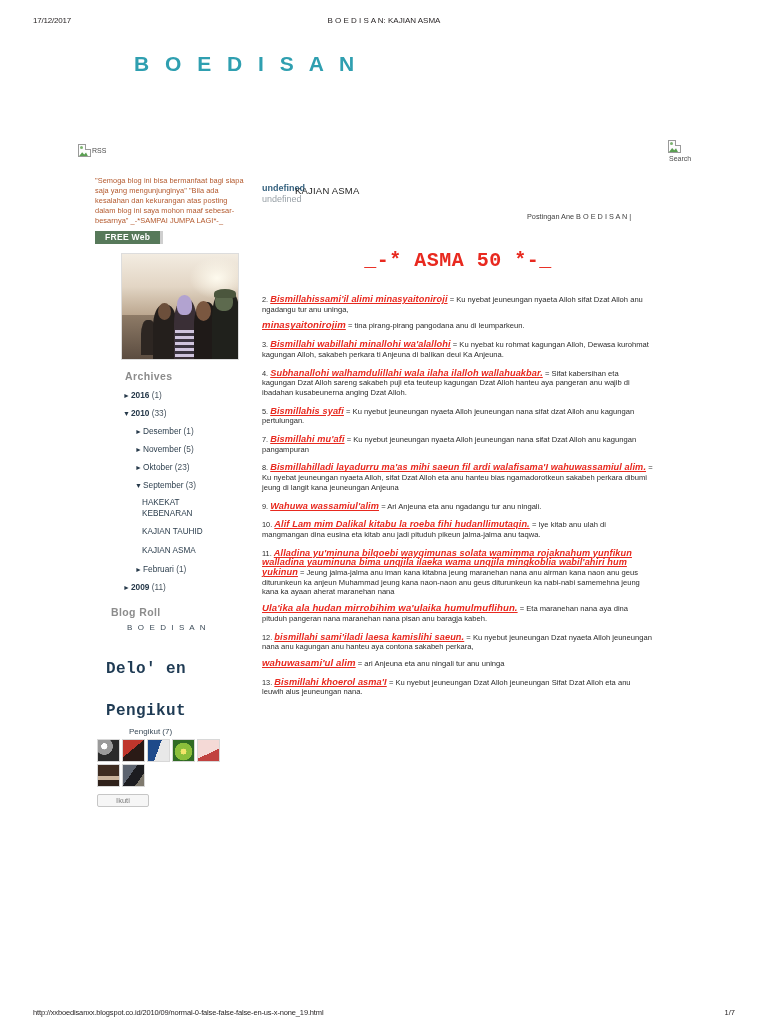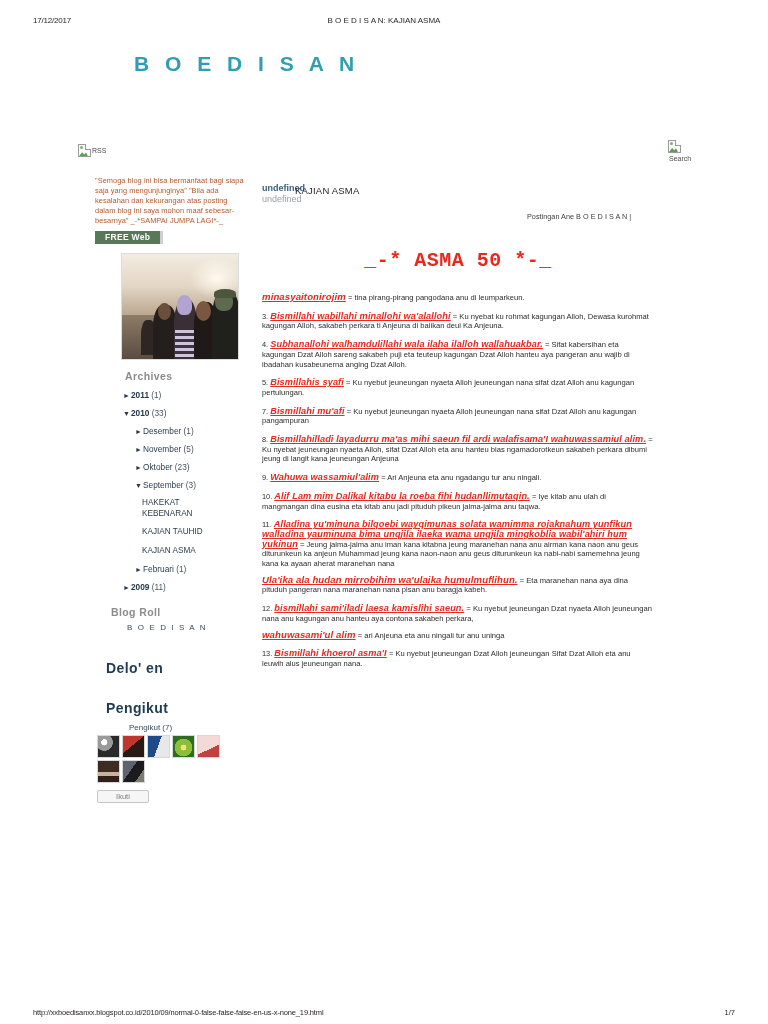--- a/index.html
+++ b/index.html
@@ -131,22 +131,22 @@
     background: repeating-linear-gradient(0deg,#cfc4dd 0 3px,#3b3440 3px 6px); }
 
   .sb-h {
     margin-top: 10px;
     font-size: 10.5px; font-weight: bold; color: #8c8c8c;
     letter-spacing: 0.4px;
     padding-left: 30px;
   }
   .sb-h.blogroll { padding-left: 16px; margin-top: 14px; }
   .sb-h2 {
-    font-size: 14px; font-weight: bold; color: #1f3b54;
-    letter-spacing: 0.4px; padding-left: 11px;
+    font-size: 16px; font-weight: bold; color: #1f3b54;
+    letter-spacing: 0.4px; padding-left: 11px; font-family: Liberation Mono, monospace;
   }
 
   
   .arch { margin-top: 8px; font-size: 8px; color: #3a4a58; }
   .arch-item { display: flex; align-items: baseline; margin-bottom: 8px; }
   .arr {
     display: inline-block; width: 8px; color: #26394a;
     font-size: 7px; line-height: 1;
   }
   .arch-y { padding-left: 28px; font-weight: bold; }
@@ -291,21 +291,21 @@
       <span class="ph-person p5"></span>
         <span class="p5h"></span>
         <span class="p5cap"></span>
     </div>
 
     <div class="sb-h">Archives</div>
 
     <div class="arch">
       <div class="arch-item arch-y">
         <span class="arr">►</span>
-        <span class="lbl">2011</span>&nbsp;<span class="cnt">(1)</span>
+        <span class="lbl">2016</span>&nbsp;<span class="cnt">(1)</span>
       </div>
       <div class="arch-item arch-y">
         <span class="arr">▼</span>
         <span class="lbl">2010</span>&nbsp;<span class="cnt">(33)</span>
       </div>
       <div class="arch-item arch-m">
         <span class="arr">►</span>
         <span class="lbl">Desember</span>&nbsp;<span class="cnt">(1)</span>
       </div>
       <div class="arch-item arch-m">
@@ -357,20 +357,21 @@
         <div class="undef-l">undefined</div>
       </div>
       <div class="post-title-sm">KAJIAN ASMA</div>
       <div class="postingan">Postingan Ane B O E D I S A N |</div>
     </div>
 
     <div class="asma-title">_-* ASMA 50 *-_</div>
 
     <div class="body-list">
 
+        <div class="item"><span class="num">2. </span><span class="ar">Bismillahissami'il alimi minasyaitoniroji</span><span class="eq"> = Ku nyebat jeuneungan nyaeta Alloh sifat Dzat Alloh anu ngadangu tur anu uninga,</span></div>
         <div class="item standalone"><span class="ar big">minasyaitonirojim</span><span class="eq"> = tina pirang-pirang pangodana anu di leumparkeun.</span></div>
         <div class="item"><span class="num">3. </span><span class="ar">Bismillahi wabillahi minallohi wa'alallohi</span><span class="eq"> = Ku nyebat ku rohmat kagungan Alloh, Dewasa kurohmat kagungan Alloh, sakabeh perkara ti Anjeuna di balikan deui Ka Anjeuna.</span></div>
         <div class="item"><span class="num">4. </span><span class="ar">Subhanallohi walhamdulillahi wala ilaha ilalloh wallahuakbar.</span><span class="eq"> = Sifat kabersihan eta kagungan Dzat Alloh sareng sakabeh puji eta teuteup kagungan Dzat Alloh hanteu aya pangeran anu wajib di ibadahan kusabeunerna anging Dzat Alloh.</span></div>
         <div class="item"><span class="num">5. </span><span class="ar">Bismillahis syafi</span><span class="eq"> = Ku nyebut jeuneungan nyaeta Alloh jeuneungan nana sifat dzat Alloh anu kagungan pertulungan.</span></div>
         <div class="item"><span class="num">7. </span><span class="ar">Bismillahi mu'afi</span><span class="eq"> = Ku nyebut jeuneungan nyaeta Alloh jeuneungan nana sifat Dzat Alloh anu kagungan pangampuran</span></div>
         <div class="item"><span class="num">8. </span><span class="ar">Bismillahilladi layadurru ma'as mihi saeun fil ardi walafisama'I wahuwassamiul alim.</span><span class="eq"> = Ku nyebat jeuneungan nyaeta Alloh, sifat Dzat Alloh eta anu hanteu bias ngamadorotkeun sakabeh perkara dibumi jeung di langit kana jeuneungan Anjeuna</span></div>
         <div class="item"><span class="num">9. </span><span class="ar">Wahuwa wassamiul'alim</span><span class="eq"> = Ari Anjeuna eta anu ngadangu tur anu ningali.</span></div>
         <div class="item"><span class="num">10. </span><span class="ar">Alif Lam mim Dalikal kitabu la roeba fihi hudanllimutaqin.</span><span class="eq"> = Iye kitab anu ulah di mangmangan dina eusina eta kitab anu jadi pituduh pikeun jalma-jalma anu taqwa.</span></div>
         <div class="item"><span class="num">11. </span><span class="ar">Alladina yu'minuna bilqoebi wayqimunas solata wamimma rojaknahum yunfikun walladina yauminuna bima unqjila ilaeka wama unqjila mingkoblia wabil'ahiri hum yukinun</span><span class="eq"> = Jeung jalma-jalma anu iman kana kitabna jeung maranehan nana anu airman kana naon anu geus diturunkeun ka anjeun Muhammad jeung kana naon-naon anu geus diturunkeun ka nabi-nabi samemehna jeung kana ka ayaan aherat maranehan nana</span></div>
         <div class="item standalone"><span class="ar big">Ula'ika ala hudan mirrobihim wa'ulaika humulmuflihun.</span><span class="eq"> = Eta maranehan nana aya dina pituduh pangeran nana maranehan nana pisan anu baragja kabeh.</span></div>

